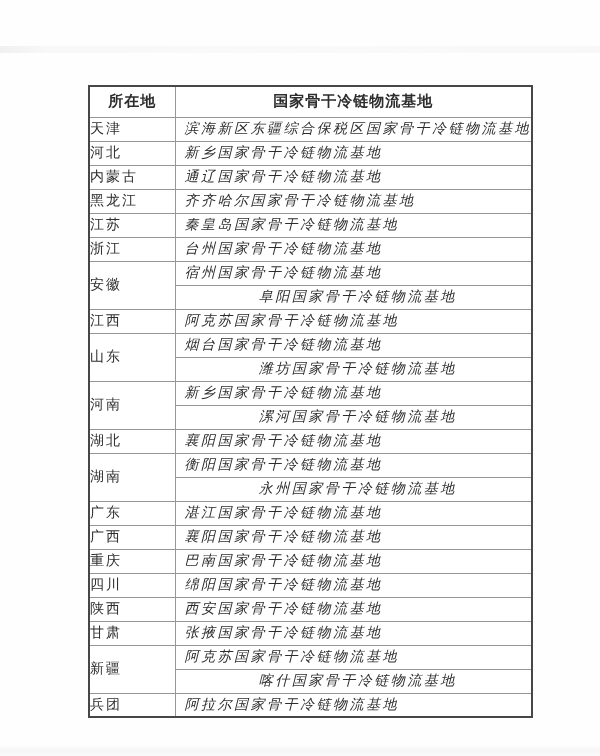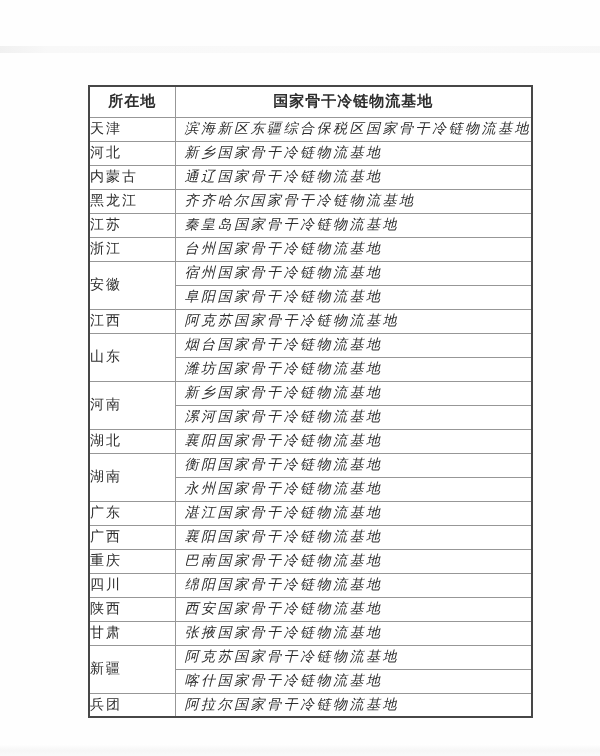--- a/index.html
+++ b/index.html
@@ -70,21 +70,21 @@
   }
   td.base-cell {
     font-size: 14px;
     text-align: left;
     padding-left: 9px;
     letter-spacing: 2.5px;
     color: #333;
     font-style: italic;
   }
   
-  tr.sub-row td.base-cell { border-top: 1px solid #b5b5b5; }
+  tr.sub-row td.base-cell { border-top: 1px solid #b5b5b5; text-align: center; }
 </style>
 </head>
 <body>
 
 <div class="artifact-band-top"></div>
 <div class="artifact-band-bottom"></div>
 
 <div class="doc-table-wrap">
   <table class="regions-table">
     <colgroup>

